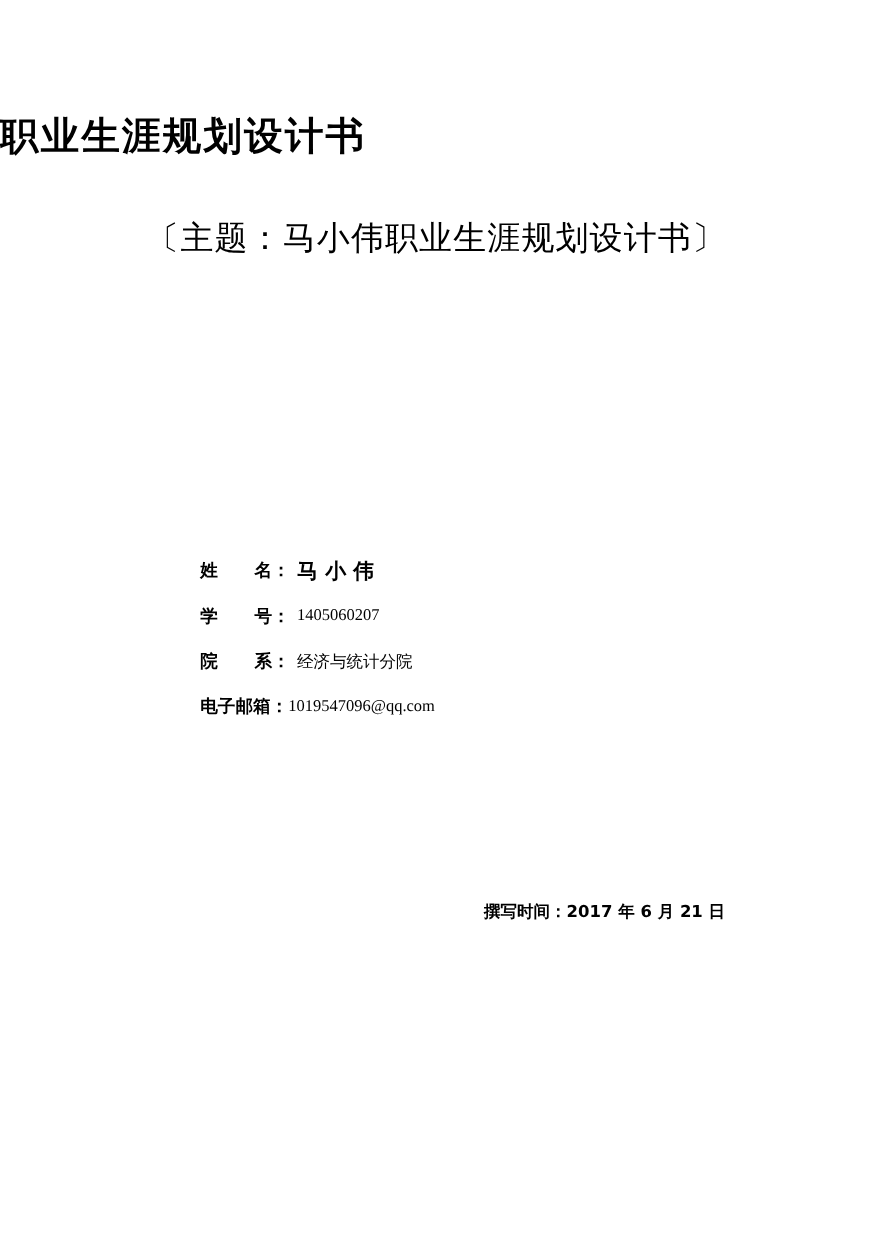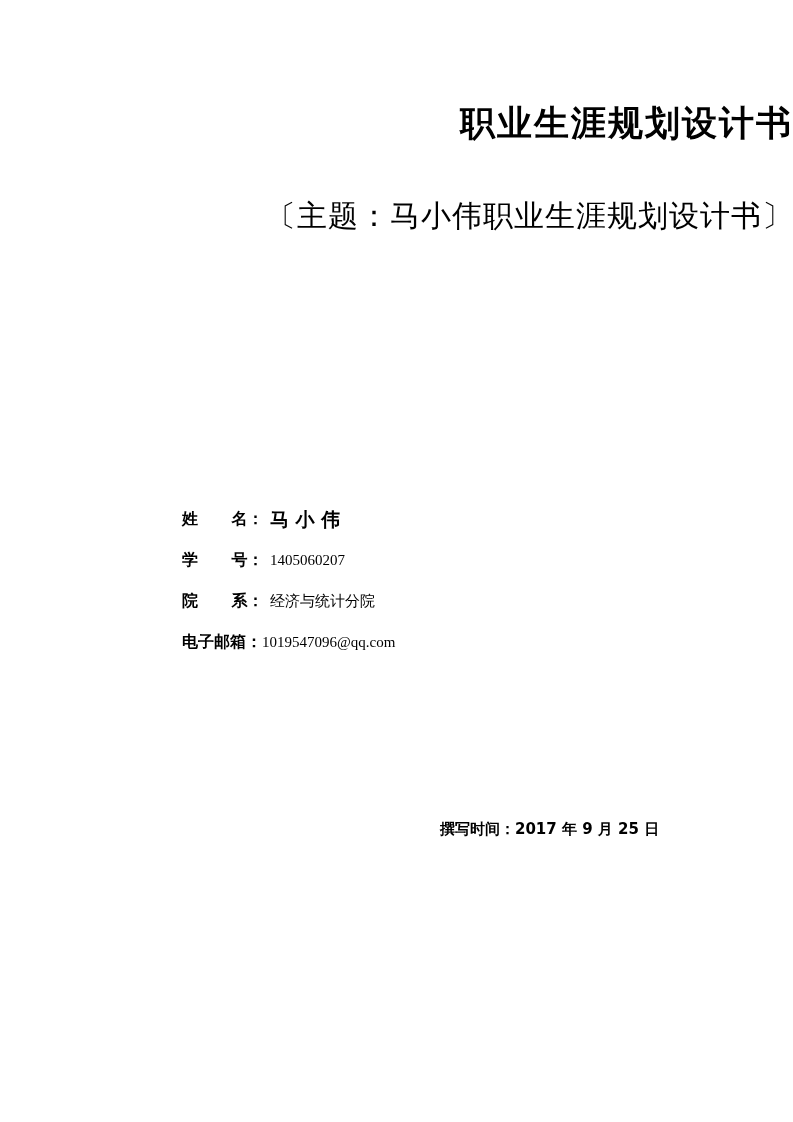--- a/index.html
+++ b/index.html
@@ -23,33 +23,33 @@
     height: 1122px;
     background: #ffffff;
   }
 
   
   .title-main {
     position: absolute;
     top: 100px;
     left: 0;
     width: 793px;
-    text-align: right;
+    text-align: left;
     font-size: 35px;
     font-weight: bold;
     letter-spacing: 2px;
     font-family: "DejaVu Sans", "Liberation Sans", sans-serif;
   }
 
   .title-sub {
     position: absolute;
     top: 196px;
     left: 0;
     width: 793px;
-    text-align: right;
+    text-align: center;
     font-size: 30px;
     font-weight: normal;
     letter-spacing: 1px;
     font-family: "Liberation Serif", "DejaVu Serif", serif;
   }
 
   
   .info-block {
     position: absolute;
     top: 508px;
@@ -132,15 +132,15 @@
       <span class="info-value cnnorm">经济与统计分院</span>
     </div>
 
     <div class="info-row">
       <span class="info-label">电子邮箱：</span>
       <span class="info-value">1019547096@qq.com</span>
     </div>
 
   </div>
 
-  <div class="date-line">撰写时间：2017 年 9 月 25 日</div>
+  <div class="date-line">撰写时间：2017 年 6 月 21 日</div>
 
 </div>
 
 </body></html>

